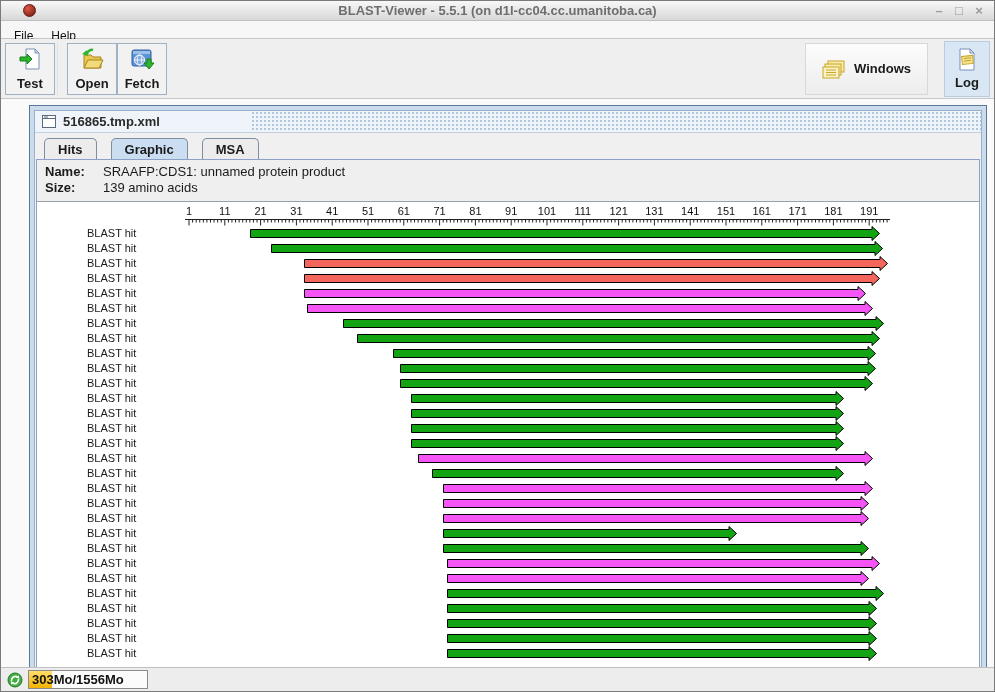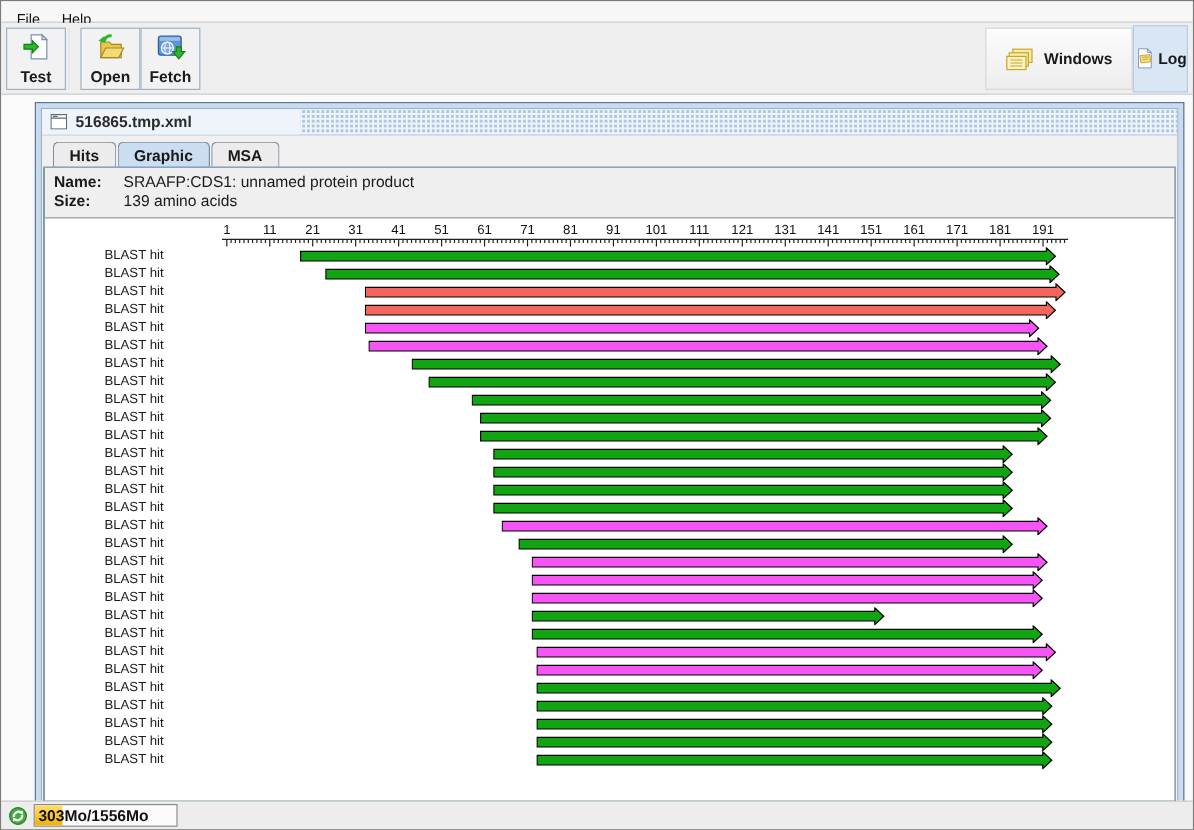--- a/index.html
+++ b/index.html
@@ -32,43 +32,43 @@
              display:flex; align-items:center; padding:0 4px; }
   .tbtn { display:flex; flex-direction:column; align-items:center; justify-content:center;
           gap:4px; width:50px; height:52px; background:#F2F2F2;
           border:1px solid #9FB2C4; font-family:inherit; font-size:13px; font-weight:bold;
           color:#1a1a1a; }
   .tb-gap { width:8px; height:52px; border-left:1px solid #E2E2E2; margin:0 2px; }
   .tb-spacer { flex:1; }
   .tbtn-windows { display:flex; align-items:center; gap:8px; height:52px; padding:0 16px;
                   background:linear-gradient(#FCFCFC,#EDEDED); border:1px solid #D8D8D8;
                   font-family:inherit; font-size:13px; font-weight:bold; color:#1a1a1a; }
-  .tbtn-log { display:flex; flex-direction:row; align-items:center; justify-content:center;
+  .tbtn-log { display:flex; flex-direction:column; align-items:center; justify-content:center;
               gap:2px; width:46px; height:56px; background:#D9E6F4; border:1px solid #BACCE0;
-              font-family:inherit; font-size:13px; font-weight:bold; color:#1a1a1a; }
+              font-family:inherit; font-size:13px; font-weight:bold; color:#1a1a1a;margin-left:16px; }
 
   
   .desktop { flex:1; background:#FAFAFA; position:relative; overflow:hidden; }
   .iframe { position:absolute; left:28px; top:6px; width:958px; height:684px;
             border:1px solid #5C7899; outline:none; background:#CBDBEE; padding:4px; }
   .iframe-inner { width:100%; height:100%; background:#F0F0F0; border:1px solid #9BB0C9;
                   display:flex; flex-direction:column; }
 
   .ift { height:22px; background-color:#EFF4FB; position:relative; flex:0 0 auto;
          background-image:radial-gradient(circle, #AFC6E0 1.2px, transparent 1.4px);
          background-size:4px 4px; border-bottom:1px solid #C2D0E2; display:flex; }
   .ift-left { background:#EFF4FB; height:100%; display:flex; align-items:center;
               gap:7px; padding:0 90px 0 7px; }
   .ift-title { font-size:13px; font-weight:bold; color:#2B2B2B; white-space:nowrap; }
 
   .tabbar { height:26px; display:flex; align-items:flex-end; padding:4px 0 0 9px;
             background:#F0F0F0; flex:0 0 auto; }
   .tab { font-size:13px; font-weight:bold; color:#1a1a1a; padding:3px 13px 2px;
          border:1px solid #7E8EA0; border-bottom:none; border-radius:5px 5px 0 0;
-         background:#ECECEC; margin-right:1px; }
+         background:#ECECEC; margin-right:14px; }
   .tab.selected { background:#CBDDF1; }
 
   .tab-panel { flex:1; border:1px solid #8CA0C8; margin:0 1px 1px 1px; display:flex;
                flex-direction:column; background:#14532d; overflow:hidden; }
   .info-panel { background:#EFEFEF; border-bottom:1px solid #98A0A8; padding:4px 0 5px 8px;
                 flex:0 0 auto; }
   .info-row { font-size:13px; color:#1a1a1a; line-height:16px; display:flex; }
   .info-label { font-weight:bold; width:58px; }
 
   .plot { flex:1; position:relative; background:#fff; overflow:hidden; }
@@ -85,20 +85,29 @@
   .memfill { position:absolute; left:0; top:0; bottom:0;
              background:linear-gradient(#FFDE6B,#F2B200); }
   .memtext { position:absolute; left:3px; top:1px; font-size:13px; font-weight:bold;
              color:#111; white-space:nowrap; }
 </style>
 </head>
 <body>
 
 <div class="window">
 
+  <div class="titlebar">
+    <div class="app-logo"></div>
+    <div class="title-text">BLAST-Viewer - 5.5.1 (on d1l-cc04.cc.umanitoba.ca)</div>
+    <div class="win-controls">
+      <span>–</span>
+      <span>□</span>
+      <span>×</span>
+    </div>
+  </div>
 
   <div class="menubar" id="menubar">
       <span class="menu-item">File</span>
       <span class="menu-item">Help</span>
     </div>
 
   <div class="toolbar">
     <button class="tbtn">
       <svg width="26" height="26" viewBox="0 0 26 26">
         <path d="M9,3 h9 l4,4 v16 h-13 z" fill="#FFFFFF" stroke="#7A8FB5"></path>

